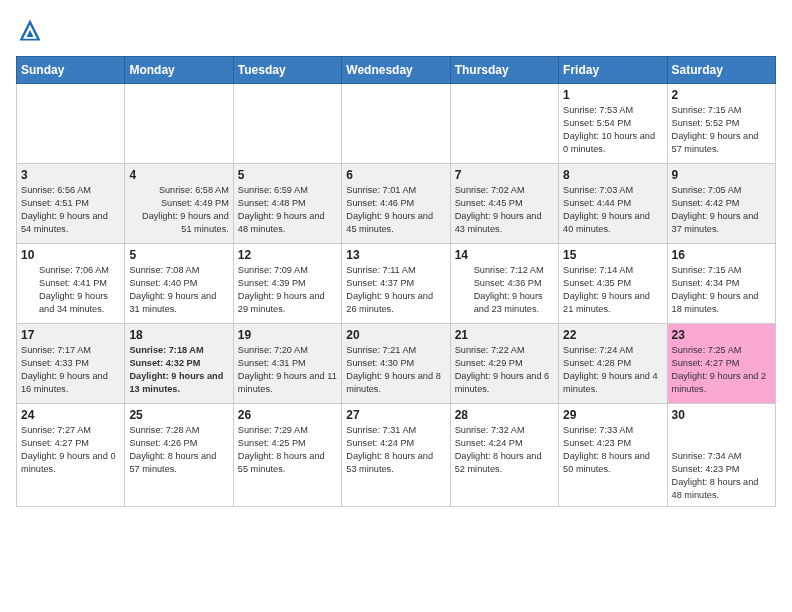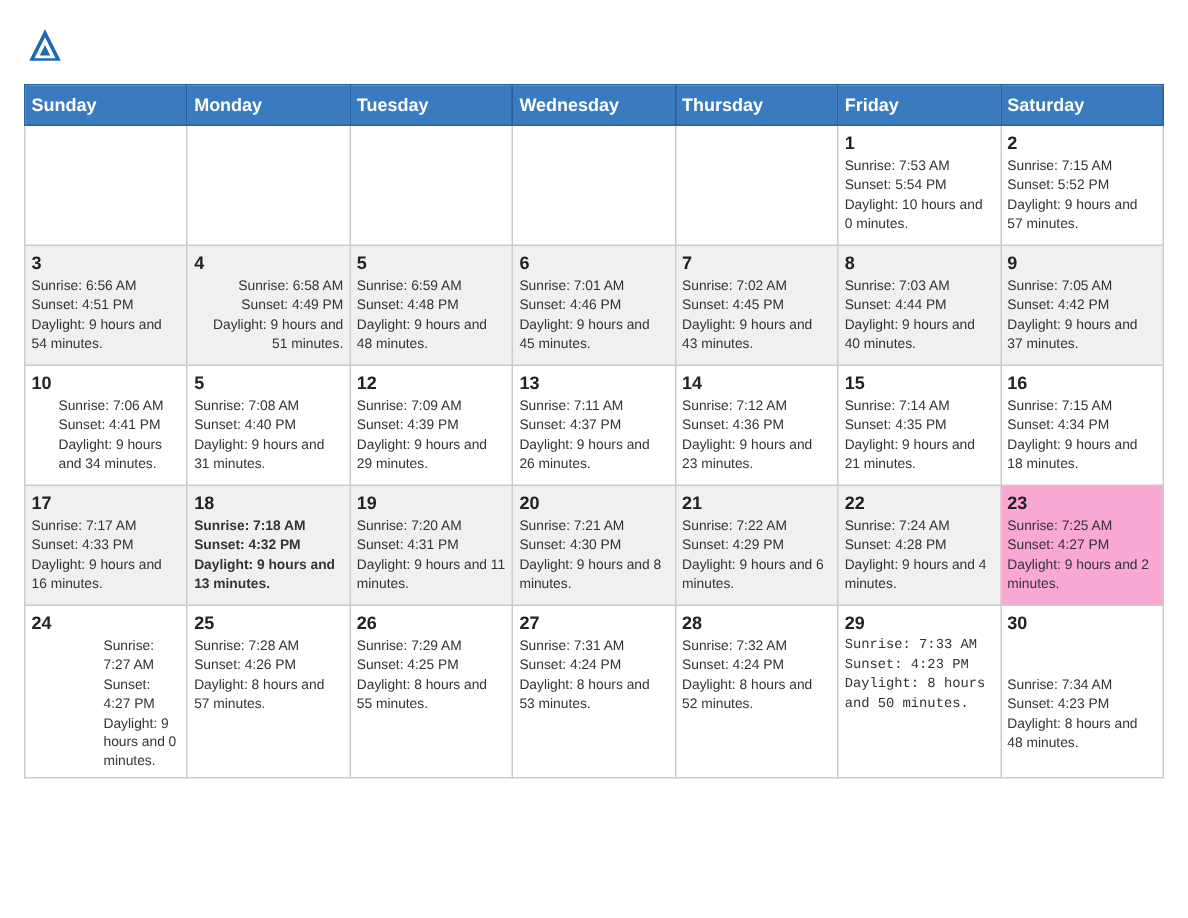--- a/index.html
+++ b/index.html
@@ -202,21 +202,21 @@
 Daylight: 9 hours and 29 minutes.</div>
         </td>
         <td>
           <span class="day-num">13</span>
           <div class="day-info" style="white-space: pre-line;">Sunrise: 7:11 AM
 Sunset: 4:37 PM
 Daylight: 9 hours and 26 minutes.</div>
         </td>
         <td>
           <span class="day-num">14</span>
-          <div class="day-info" style="white-space: pre-line;">Sunrise: 7:12 AM
+          <div class="day-info" style="white-space: pre-line; margin-left: 19px;">Sunrise: 7:12 AM
 Sunset: 4:36 PM
 Daylight: 9 hours and 23 minutes.</div>
         </td>
         <td>
           <span class="day-num">15</span>
           <div class="day-info" style="white-space: pre-line;">Sunrise: 7:14 AM
 Sunset: 4:35 PM
 Daylight: 9 hours and 21 minutes.</div>
         </td>
         <td>
@@ -266,21 +266,21 @@
         <td style="background: #f9a8d4;">
           <span class="day-num">23</span>
           <div class="day-info" style="white-space: pre-line;">Sunrise: 7:25 AM
 Sunset: 4:27 PM
 Daylight: 9 hours and 2 minutes.</div>
         </td>
       </tr>
       <tr>
         <td>
           <span class="day-num">24</span>
-          <div class="day-info" style="white-space: pre-line; margin-left: 48px;">Sunrise: 7:27 AM
+          <div class="day-info" style="white-space: pre-line;">Sunrise: 7:27 AM
 Sunset: 4:27 PM
 Daylight: 9 hours and 0 minutes.</div>
         </td>
         <td>
           <span class="day-num">25</span>
           <div class="day-info" style="white-space: pre-line;">Sunrise: 7:28 AM
 Sunset: 4:26 PM
 Daylight: 8 hours and 57 minutes.</div>
         </td>
         <td>
@@ -296,21 +296,21 @@
 Daylight: 8 hours and 53 minutes.</div>
         </td>
         <td>
           <span class="day-num">28</span>
           <div class="day-info" style="white-space: pre-line;">Sunrise: 7:32 AM
 Sunset: 4:24 PM
 Daylight: 8 hours and 52 minutes.</div>
         </td>
         <td>
           <span class="day-num">29</span>
-          <div class="day-info" style="white-space: pre-line; font-family: Liberation Mono, monospace;">Sunrise: 7:33 AM
+          <div class="day-info" style="white-space: pre-line;">Sunrise: 7:33 AM
 Sunset: 4:23 PM
 Daylight: 8 hours and 50 minutes.</div>
         </td>
         <td>
           <span class="day-num">30</span>
           <div class="day-info" style="white-space: pre-line; margin-top: 28px;">Sunrise: 7:34 AM
 Sunset: 4:23 PM
 Daylight: 8 hours and 48 minutes.</div>
         </td>
       </tr>

